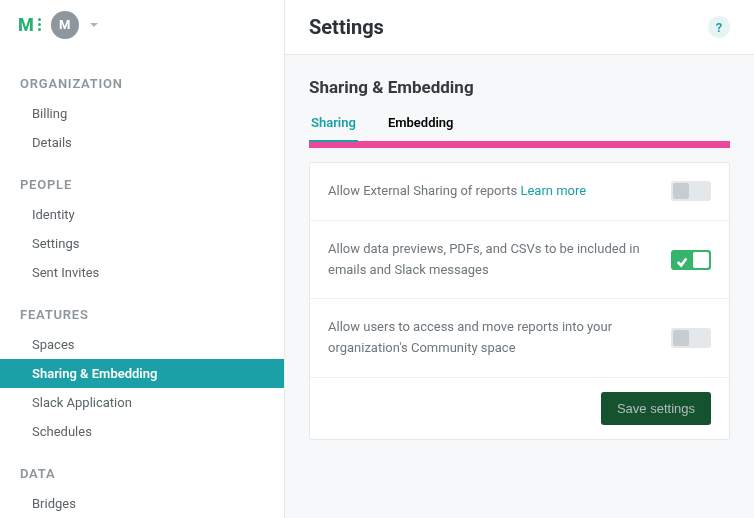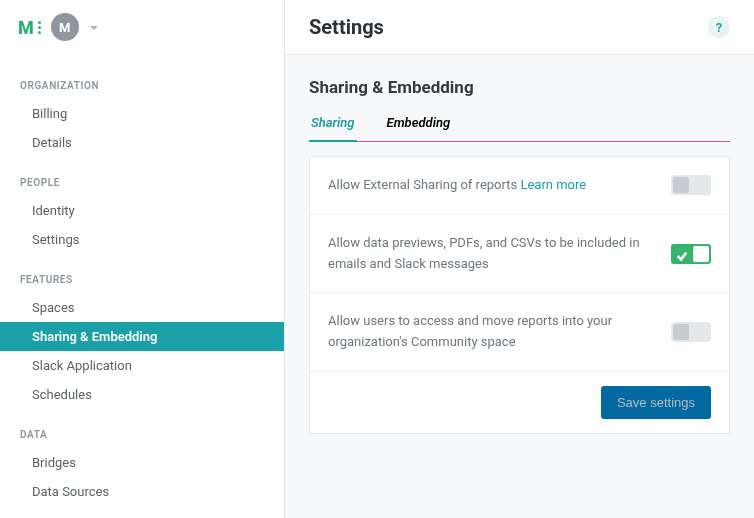--- a/index.html
+++ b/index.html
@@ -6,43 +6,43 @@
   html, body { margin: 0; padding: 0; font-family: -apple-system, BlinkMacSystemFont, "Segoe UI", Roboto, "Helvetica Neue", Arial, sans-serif; background: #fff; color: #353a3f; }
   .app { display: flex; width: 754px; height: 518px; }
   .sidebar { width: 285px; flex-shrink: 0; border-right: 1px solid #e6e9eb; display: flex; flex-direction: column; }
   .sidebar-top { height: 54px; display: flex; align-items: center; padding: 0 18px; gap: 10px; }
   .logo-m { font-weight: 800; color: #24b373; font-size: 18px; letter-spacing: -1px; display:flex; align-items:center; gap:3px;}
   .logo-m .dots { display:flex; flex-direction:column; gap:2px; margin-left:2px;}
   .logo-m .dots span{ width:3px;height:3px;background:#24b373;border-radius:50%;}
   .org-badge { width: 28px; height: 28px; border-radius: 50%; background: #8e979d; color: #fff; display: flex; align-items: center; justify-content: center; font-weight: 700; font-size: 13px; }
   .org-caret svg { width: 10px; height: 10px; fill: #aeb6bc; }
   .nav { padding: 20px 0 10px 0; overflow-y: auto; }
-  .nav-group-title { padding: 6px 20px 8px 20px; font-size: 10px; letter-spacing: 0.06em; color: #8c969c; font-weight: 600; }
+  .nav-group-title { padding: 6px 20px 8px 20px; font-size: 13px; letter-spacing: 0.06em; color: #8c969c; font-weight: 600; }
   .nav-item { padding: 7px 20px 7px 32px; font-size: 13px; color: #5b6368; cursor: pointer; }
   .nav-item.active { background: #1aa0a6; color: #fff; font-weight: 600; }
   .nav-group + .nav-group { margin-top: 14px; }
 
   .main { flex: 1; display: flex; flex-direction: column; min-width:0; }
   .main-header { height: 54px; display: flex; align-items: center; padding: 0 24px; justify-content: space-between; }
   .main-title { font-size: 20px; font-weight: 700; color: #2c3136; text-align: center; }
   .help-btn { width: 22px; height: 22px; border-radius: 50%; background: #e8f3f4; color: #2a9ea5; display: flex; align-items: center; justify-content: center; font-size: 13px; font-weight: 700; cursor:pointer; }
 
   .main-body { flex: 1; background: #f6f8f9; border-top: 1px solid #e6e9eb; padding: 22px 24px; overflow-y:auto; }
   .section-title { font-size: 17px; font-weight: 700; color: #353a3f; margin: 0 0 18px 0; }
-  .tabs { display: flex; gap: 28px; border-bottom: 1px solid #ec4899; margin-bottom: 14px; font-style: italic; }
+  .tabs { display: flex; gap: 28px; border-bottom: 7px solid #ec4899; margin-bottom: 14px; }
   .tab { padding: 0 2px 10px 2px; font-size: 13px; color: #000000; font-weight: 600; cursor: pointer; border-bottom: 2px solid transparent; margin-bottom: -1px; }
   .tab.active { color: #1aa0a6; border-bottom-color: #1aa0a6; }
 
   .panel { background: #fff; border: 1px solid #e6e9eb; border-radius: 2px; }
   .row { display: flex; align-items: center; justify-content: space-between; padding: 18px 18px; gap: 8px; }
   .row + .row { border-top: 1px solid #eef1f2; }
   .row-text { font-size: 13px; color: #6e777d; line-height: 1.6; max-width: 320px; }
   .row-text a { color: #1aa0a6; text-decoration: none; }
   .footer-row { display:flex; justify-content:flex-end; padding: 14px 18px; border-top:1px solid #eef1f2;}
-  .save-btn { background:#0369a1; color:#b4bbc0; border:none; border-radius:3px; padding:9px 16px; font-size:13px; font-weight:500; cursor:default; }
+  .save-btn { background:#14532d; color:#b4bbc0; border:none; border-radius:3px; padding:9px 16px; font-size:13px; font-weight:500; cursor:default; }
 
   .toggle { position: relative; width: 40px; height: 20px; border-radius: 3px; cursor: pointer; flex-shrink:0; }
   .toggle.off { background: #e4e8ea; }
   .toggle.off .knob { position: absolute; left: 2px; top: 2px; width: 16px; height: 16px; background: #c6ccd0; border-radius: 2px; }
   .toggle.on { background: #34b56b; }
   .toggle.on .knob { position: absolute; right: 2px; top: 2px; width: 16px; height: 16px; background: #fff; border-radius: 2px; }
   .toggle.on .check { position:absolute; left:5px; top:3px; }
   .toggle.on .check svg { width:12px; height:12px; stroke:#fff; stroke-width:3; fill:none; }
 </style>
 </head>
@@ -66,20 +66,21 @@
     <nav class="nav">
         <div class="nav-group">
           <div class="nav-group-title">ORGANIZATION</div>
           <div class="nav-item">Billing</div>
           <div class="nav-item">Details</div>
         </div>
         <div class="nav-group">
           <div class="nav-group-title">PEOPLE</div>
           <div class="nav-item">Identity</div>
           <div class="nav-item">Settings</div>
+          <div class="nav-item">Sent Invites</div>
         </div>
         <div class="nav-group">
           <div class="nav-group-title">FEATURES</div>
           <div class="nav-item">Spaces</div>
           <div class="nav-item active">Sharing &amp; Embedding</div>
           <div class="nav-item">Slack Application</div>
           <div class="nav-item">Schedules</div>
         </div>
         <div class="nav-group">
           <div class="nav-group-title">DATA</div>

